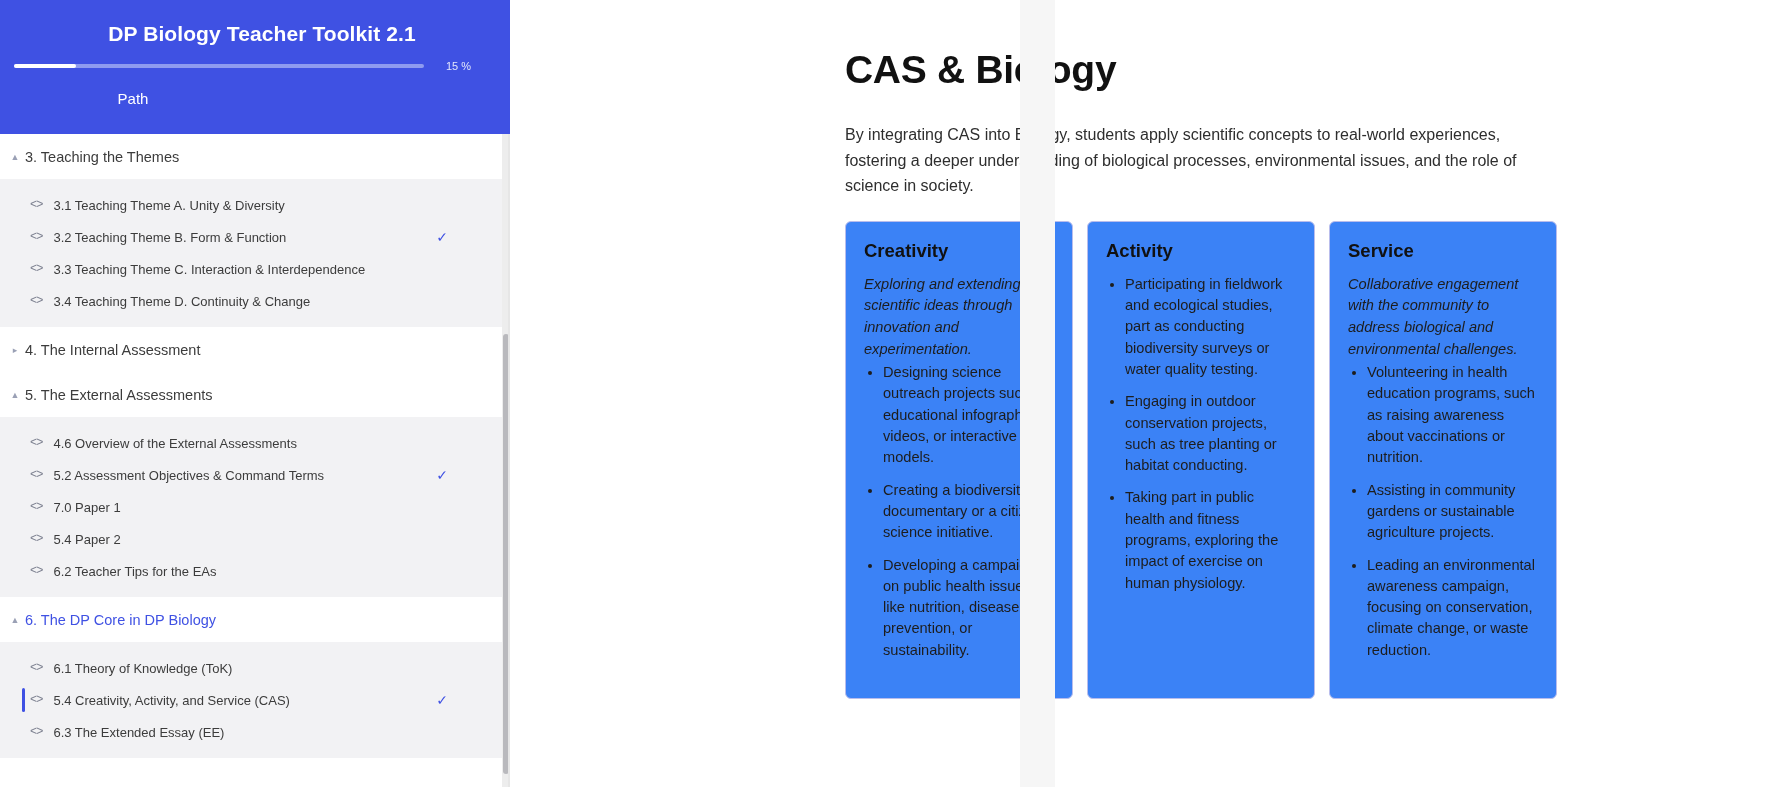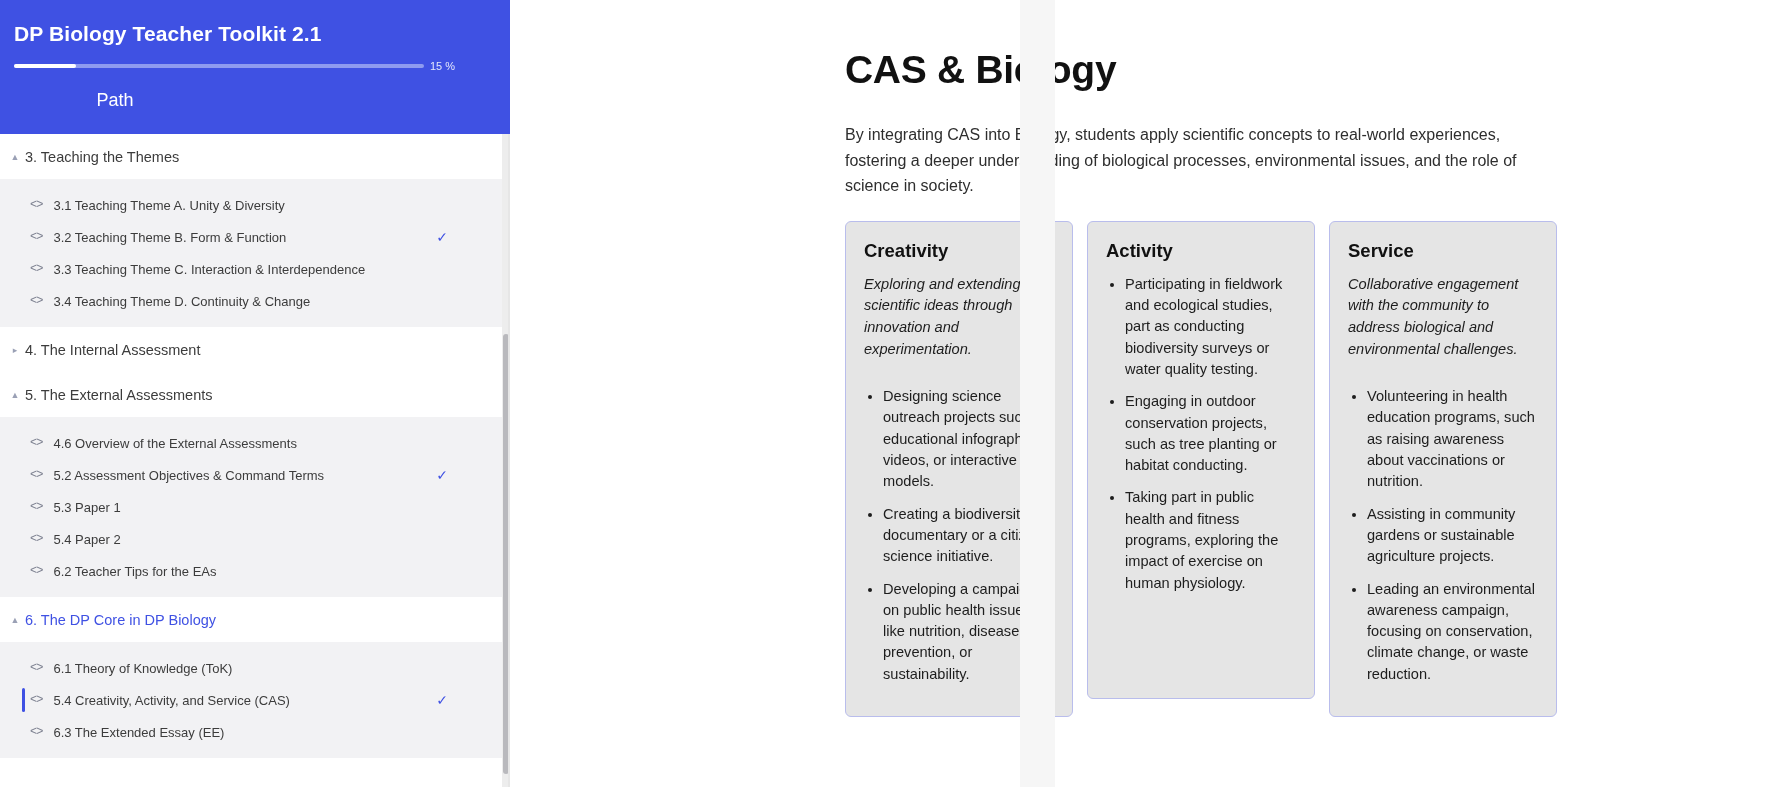--- a/index.html
+++ b/index.html
@@ -32,20 +32,21 @@
     height: 134px;
     padding: 0;
     position: relative;
   }
   .app-title {
     color: #ffffff;
     font-size: 21px;
     font-weight: bold;
     padding: 22px 0 0 14px;
     letter-spacing: 0.1px;
+    text-align: center;
   }
   .progress-row {
     display: flex;
     align-items: center;
     padding: 14px 0 0 14px;
   }
   .progress-track {
     width: 410px;
     height: 4px;
     background: #8e9bf0;
@@ -56,33 +57,34 @@
     position: absolute;
     left: 0; top: 0;
     height: 4px;
     width: 15%;
     background: #ffffff;
     border-radius: 2px;
   }
   .progress-label {
     color: #e3e6fb;
     font-size: 11px;
-    margin-left: 6px;
+    margin-left: 22px;
   }
   .tabs {
     display: flex;
     margin-top: 18px;
   }
   .tab {
     color: #e8eaff;
-    font-size: 18px;
+    font-size: 15px;
     width: 230px;
     text-align: center;
     padding-bottom: 10px;
     cursor: pointer;
+    margin-left: 18px;
   }
   .tab.active { color: #ffffff; font-weight: normal; }
 
   .nav-scroll {
     height: 653px;
     overflow: hidden;
     position: relative;
     background: #ffffff;
   }
   .nav-group-header {
@@ -189,39 +191,39 @@
     line-height: 1.6;
     max-width: 715px;
     margin-bottom: 22px;
   }
   .cards {
     display: flex;
     gap: 14px;
     align-items: flex-start;
   }
   .card {
-    background: #e5e5e5;
+    background: #3b82f6;
     border: 1px solid #b9bdec;
     border-radius: 6px;
     padding: 18px 20px 20px 18px;
     width: 228px;
     min-height: 478px;
   }
   .card-title {
     font-size: 18.5px;
     font-weight: bold;
     color: #111111;
     margin-bottom: 12px;
   }
   .card-desc {
     font-style: italic;
     font-size: 14.6px;
     line-height: 1.48;
     color: #1d1d1d;
-    margin-bottom: 26px;
+    margin-bottom: 2px;
   }
   .card ul {
     margin: 0;
     padding-left: 19px;
   }
   .card li {
     font-size: 14.6px;
     line-height: 1.46;
     color: #1d1d1d;
     margin-bottom: 11px;
@@ -294,21 +296,21 @@
           <span class="code-icon">&lt;&gt;</span>
           <span>4.6 Overview of the External Assessments</span>
         </div>
         <div class="nav-item">
           <span class="code-icon">&lt;&gt;</span>
           <span>5.2 Assessment Objectives &amp; Command Terms</span>
           <span class="check">✓</span>
         </div>
         <div class="nav-item">
           <span class="code-icon">&lt;&gt;</span>
-          <span>5.3 Paper 1</span>
+          <span>7.0 Paper 1</span>
         </div>
         <div class="nav-item">
           <span class="code-icon">&lt;&gt;</span>
           <span>5.4 Paper 2</span>
         </div>
         <div class="nav-item">
           <span class="code-icon">&lt;&gt;</span>
           <span>6.2 Teacher Tips for the EAs</span>
         </div>
       </div>

